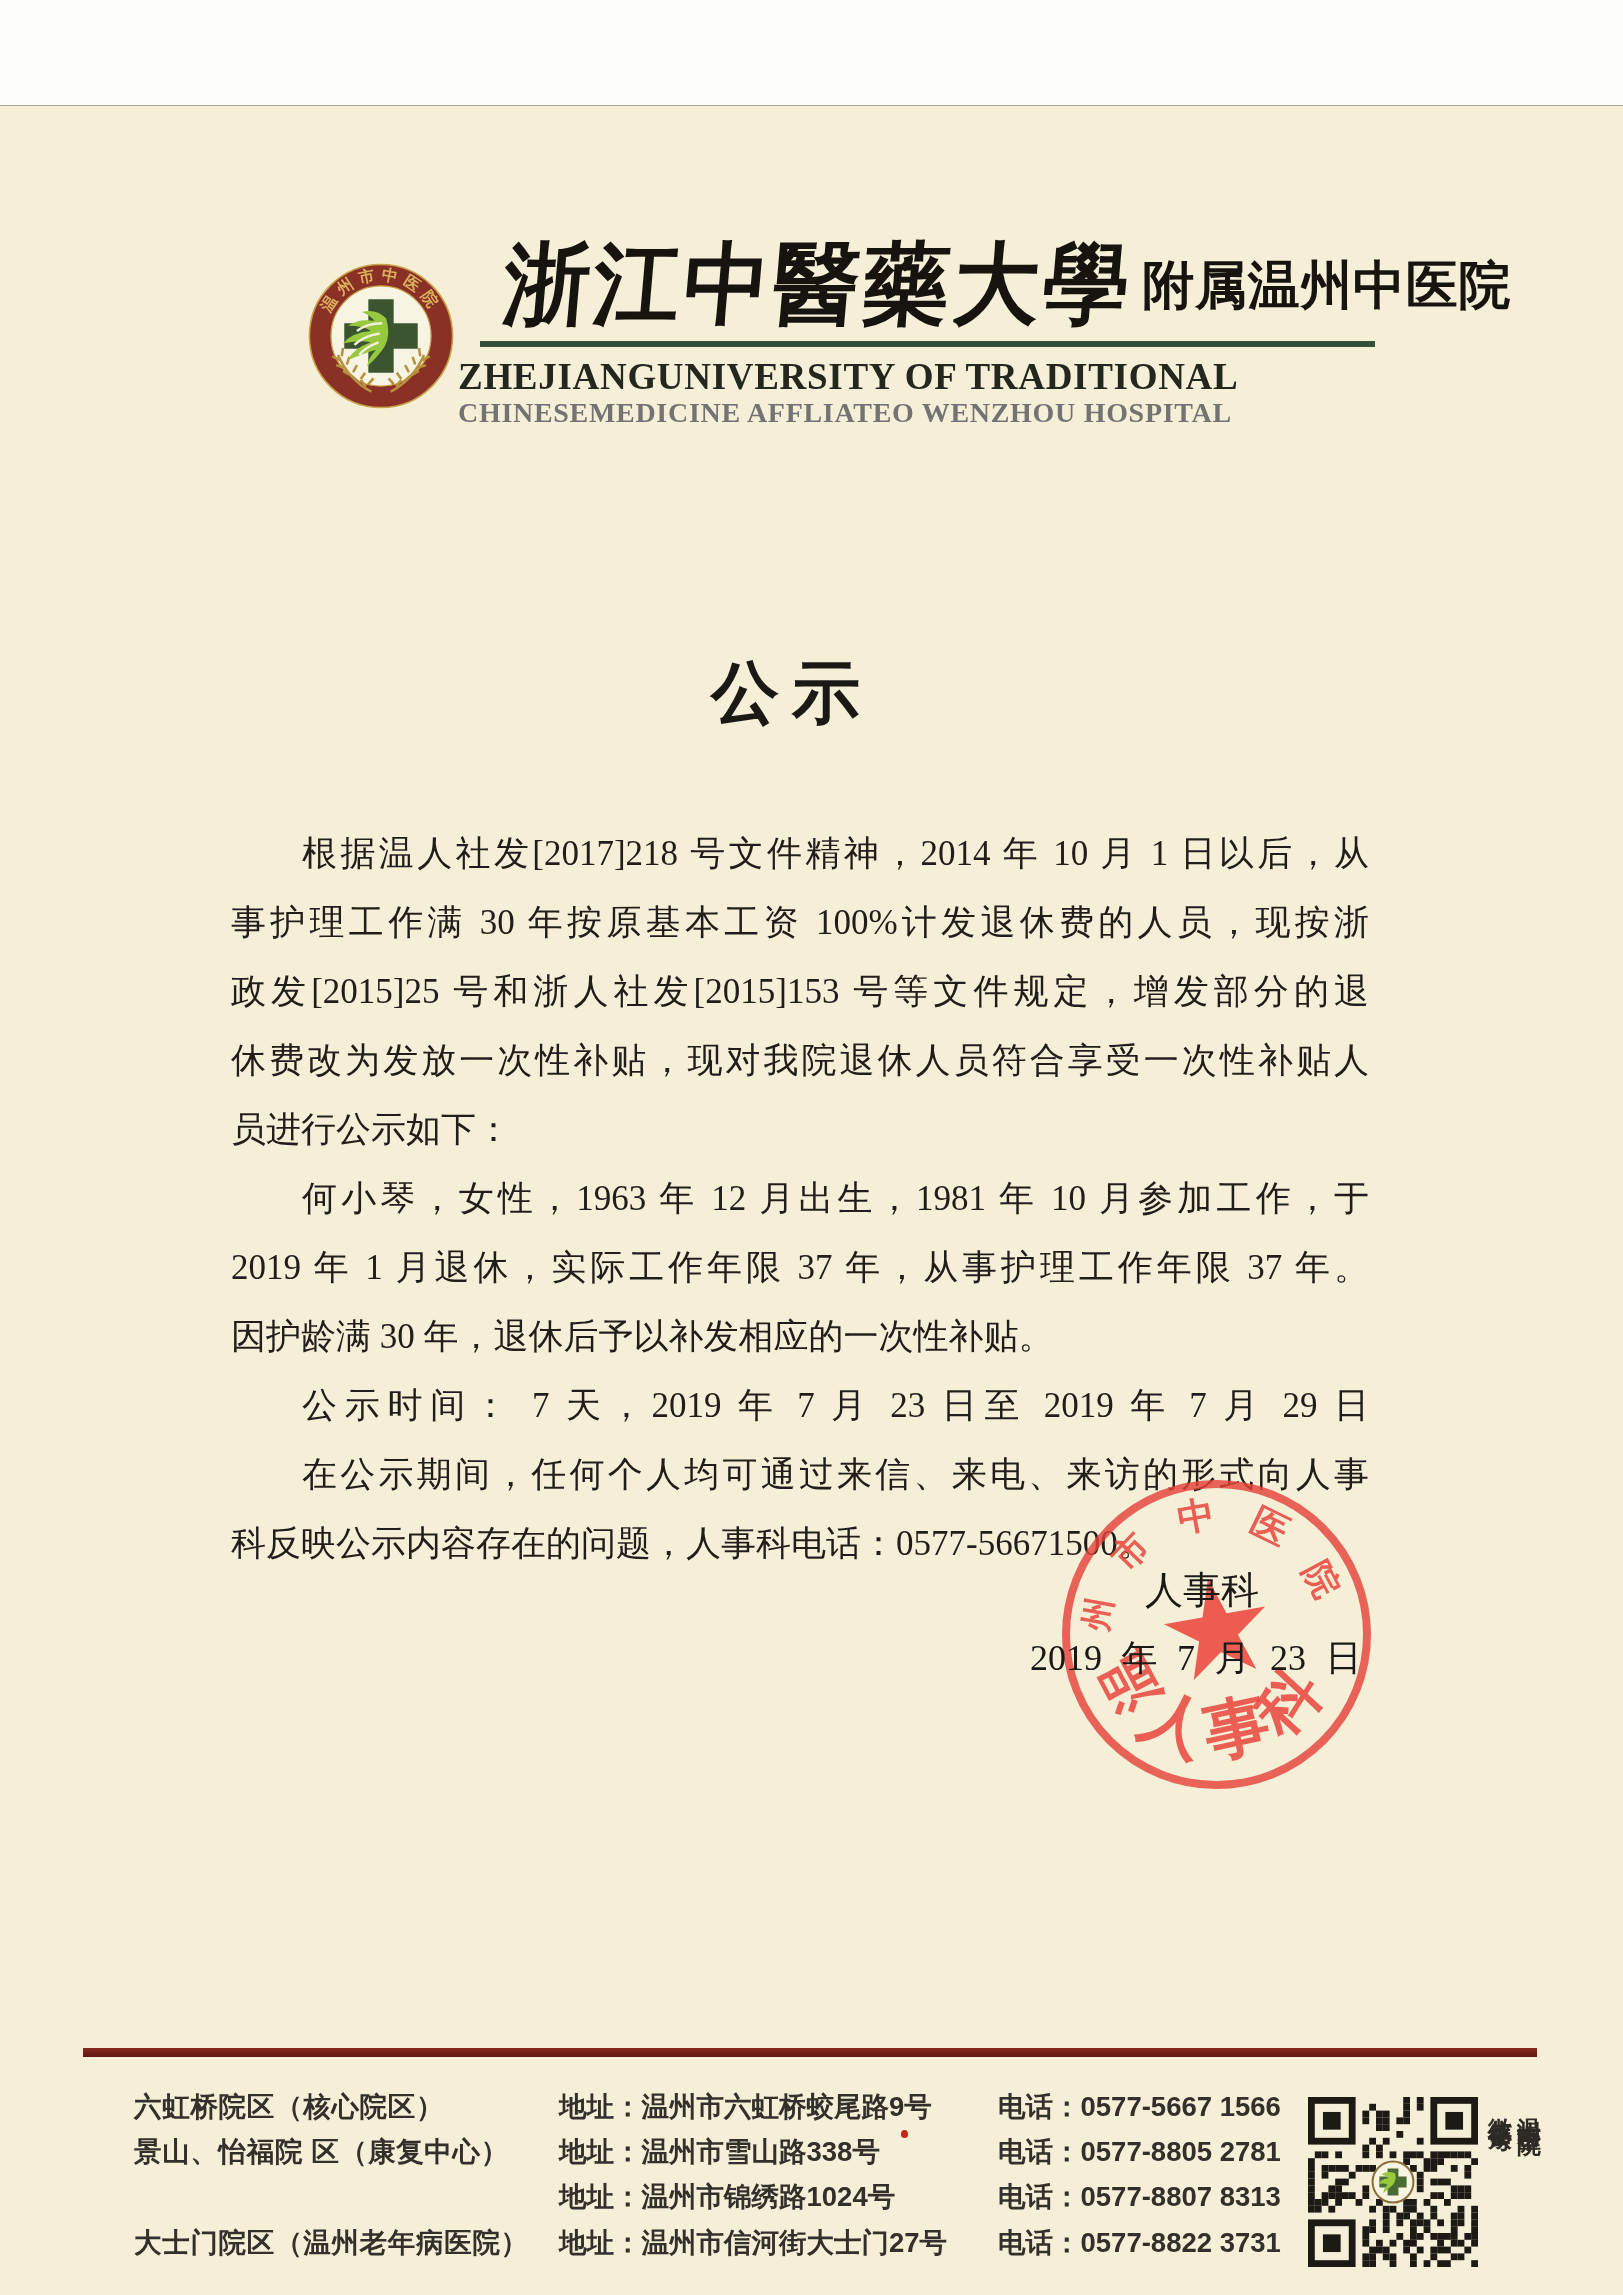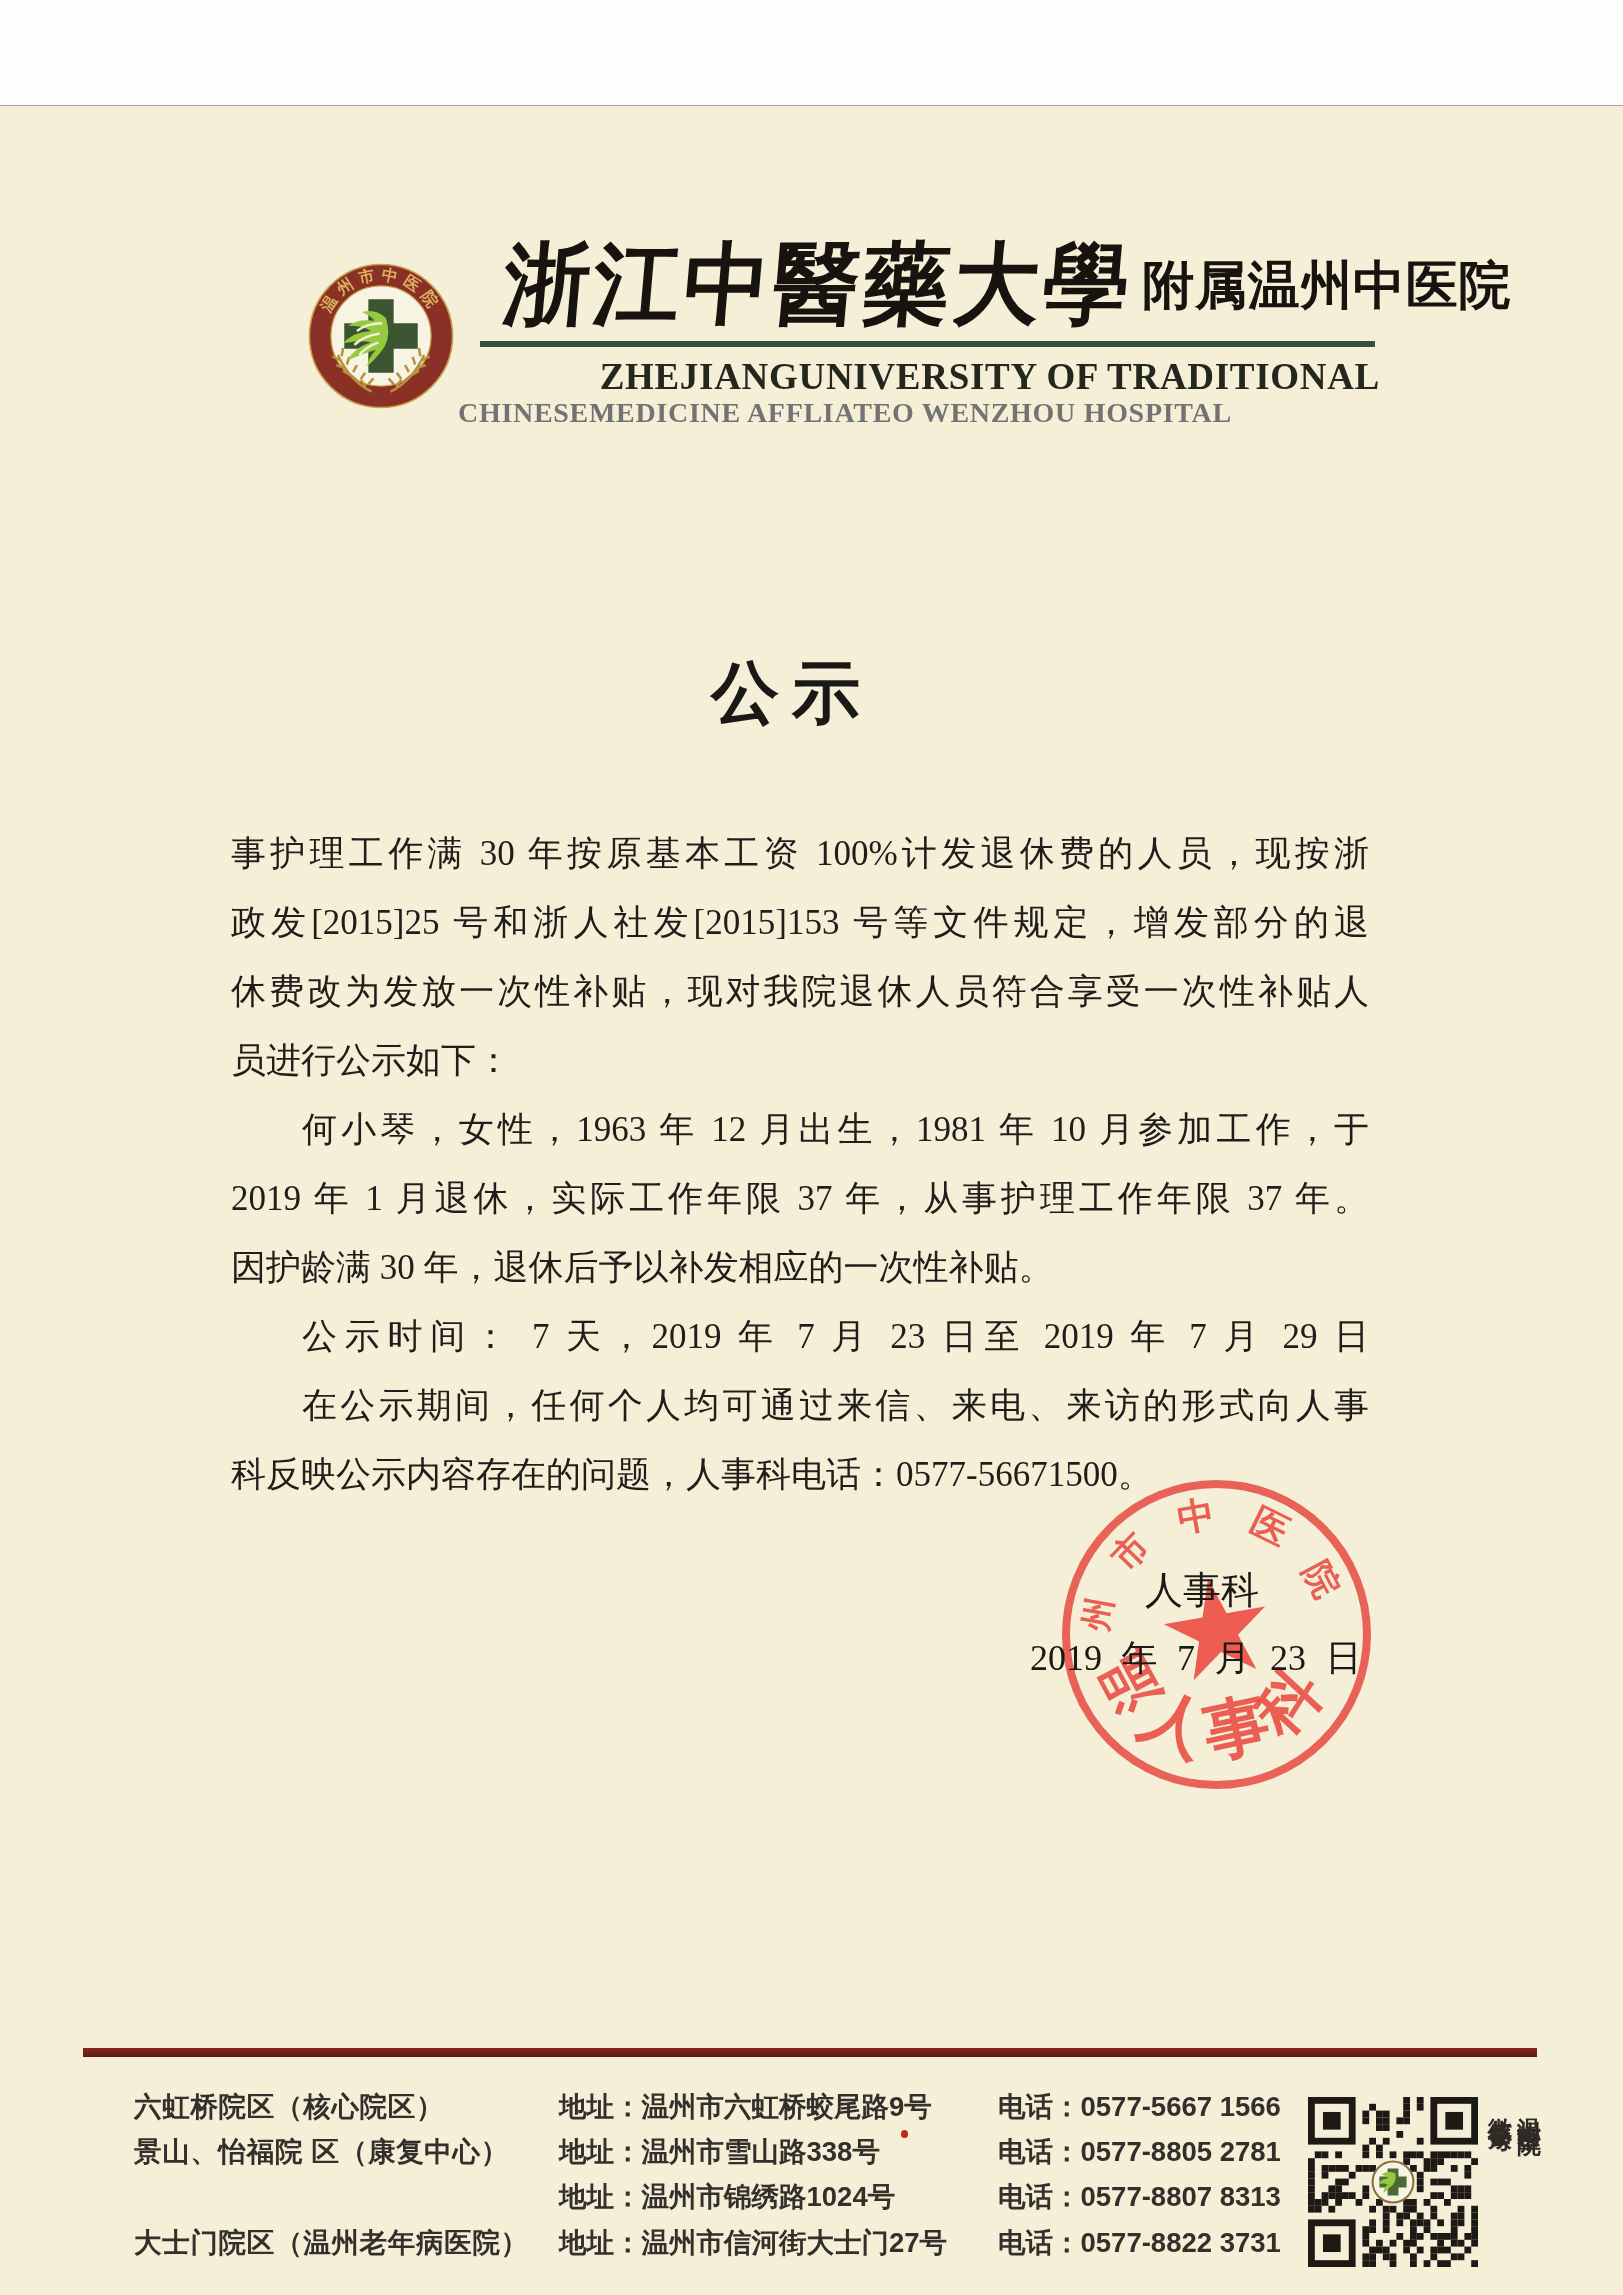--- a/index.html
+++ b/index.html
@@ -19,21 +19,21 @@
   #brand-row{left:504px;top:230px;width:870px;height:111px;display:flex;align-items:center;}
   #calligraphy{
     font-size:86px;font-weight:700;color:#17140f;letter-spacing:3.9px;
     transform:skewX(-5deg) scaleY(1.04);white-space:nowrap;
   }
   #affiliate{
     font-family:"Liberation Sans","DejaVu Sans",sans-serif;
     font-size:52px;font-weight:900;color:#17140f;letter-spacing:0.7px;margin-left:9px;white-space:nowrap;
   }
   #green-rule{left:480px;top:341px;width:895px;height:5.9px;background:#32503a;}
-  #eng1{left:458px;top:355px;width:922px;text-align:right;font-size:37px;font-weight:700;
+  #eng1{left:458px;top:355px;width:922px;text-align:left;font-size:37px;font-weight:700;
         color:#23271e;letter-spacing:0.7px;white-space:nowrap;}
   #eng2{left:458px;top:397px;width:922px;font-size:28px;font-weight:700;
         color:#737373;letter-spacing:0.7px;white-space:nowrap;}
 
   
   #doc-title{left:0;top:648px;width:1623px;text-align:center;font-size:68px;color:#1b1916;
              letter-spacing:13px;transform:translateX(-19.6px);font-weight:600;}
 
   
   #body-text{left:231px;top:819px;width:1138px;color:#201d1a;}
@@ -111,20 +111,21 @@
   <span id="calligraphy">浙江中醫藥大學</span>
   <span id="affiliate">附属温州中医院</span>
 </div>
 <div class="abs" id="green-rule"></div>
 <div class="abs" id="eng1">ZHEJIANGUNIVERSITY OF TRADITIONAL</div>
 <div class="abs" id="eng2">CHINESEMEDICINE AFFLIATEO WENZHOU HOSPITAL</div>
 
 <div class="abs" id="doc-title">公示</div>
 
 <div class="abs" id="body-text">
+    <div class="line j ind">根据温人社发[2017]218 号文件精神，2014 年 10 月 1 日以后，从</div>
     <div class="line j">事护理工作满 30 年按原基本工资 100%计发退休费的人员，现按浙</div>
     <div class="line j">政发[2015]25 号和浙人社发[2015]153 号等文件规定，增发部分的退</div>
     <div class="line j">休费改为发放一次性补贴，现对我院退休人员符合享受一次性补贴人</div>
     <div class="line">员进行公示如下：</div>
     <div class="line j ind">何小琴，女性，1963 年 12 月出生，1981 年 10 月参加工作，于</div>
     <div class="line j">2019 年 1 月退休，实际工作年限 37 年，从事护理工作年限 37 年。</div>
     <div class="line">因护龄满 30 年，退休后予以补发相应的一次性补贴。</div>
     <div class="line j ind">公示时间： 7 天，2019 年 7 月 23 日至 2019 年 7 月 29 日</div>
     <div class="line j ind">在公示期间，任何个人均可通过来信、来电、来访的形式向人事</div>
     <div class="line">科反映公示内容存在的问题，人事科电话：0577-56671500。</div>

